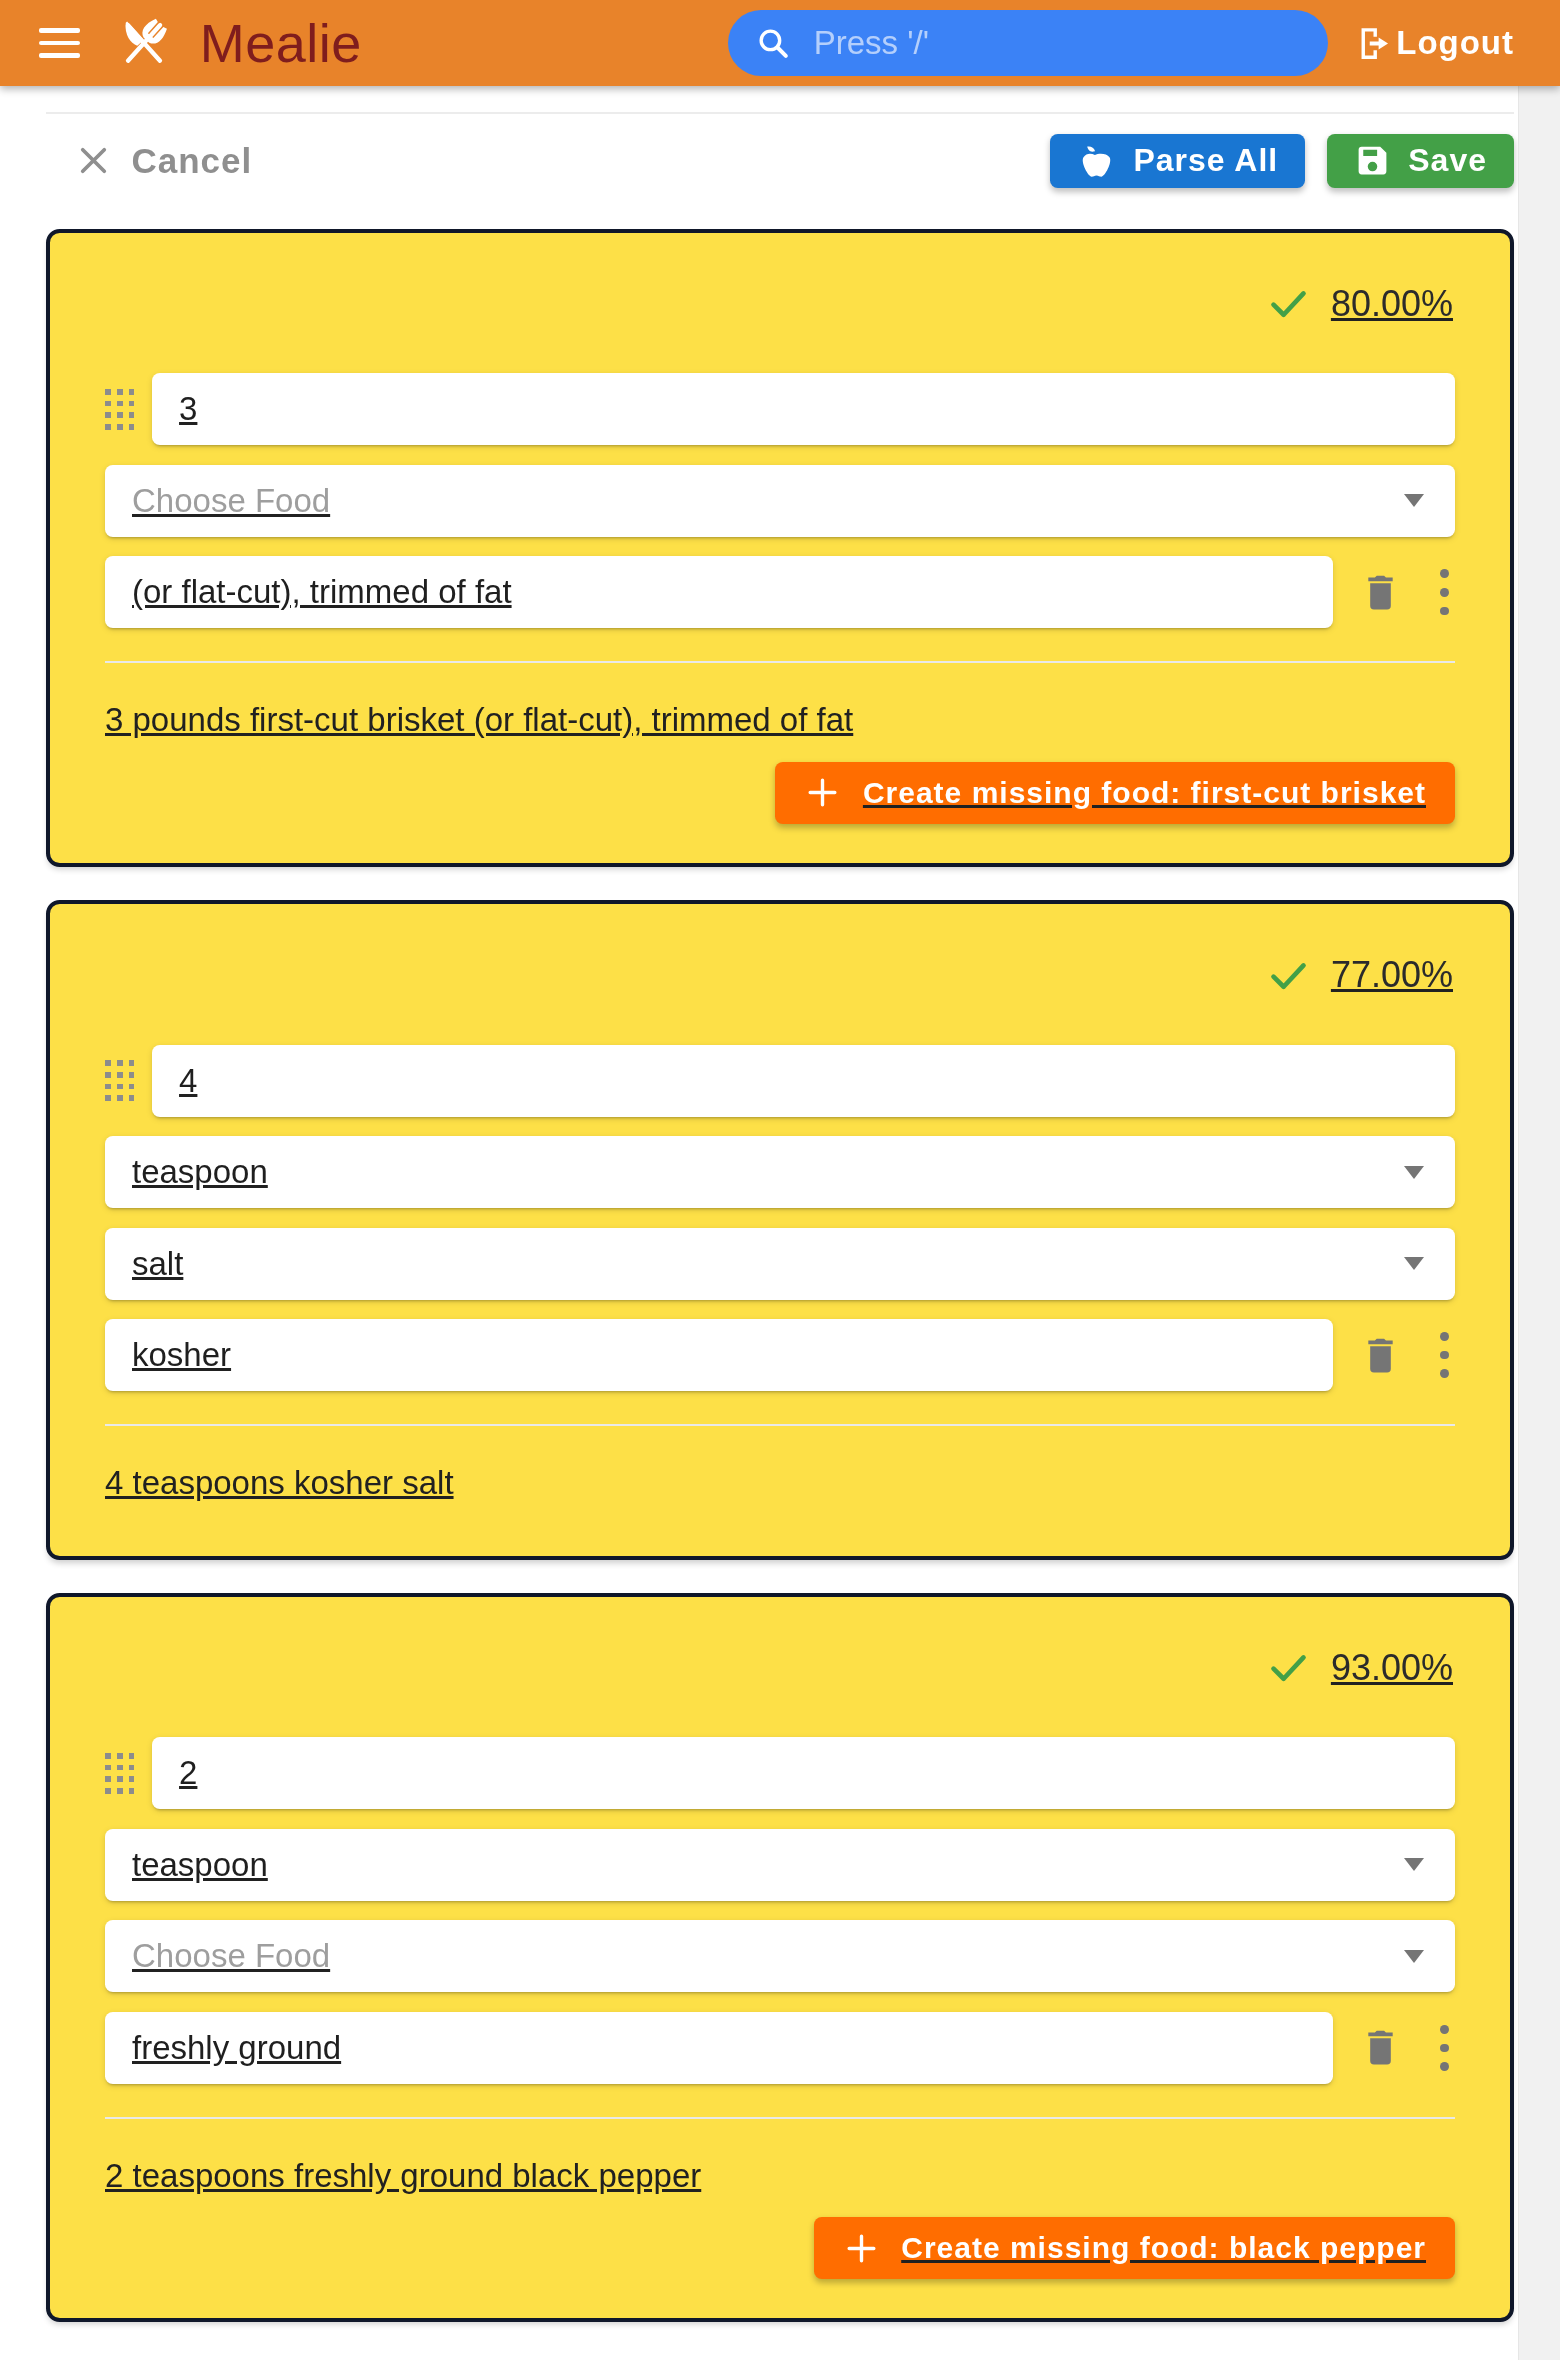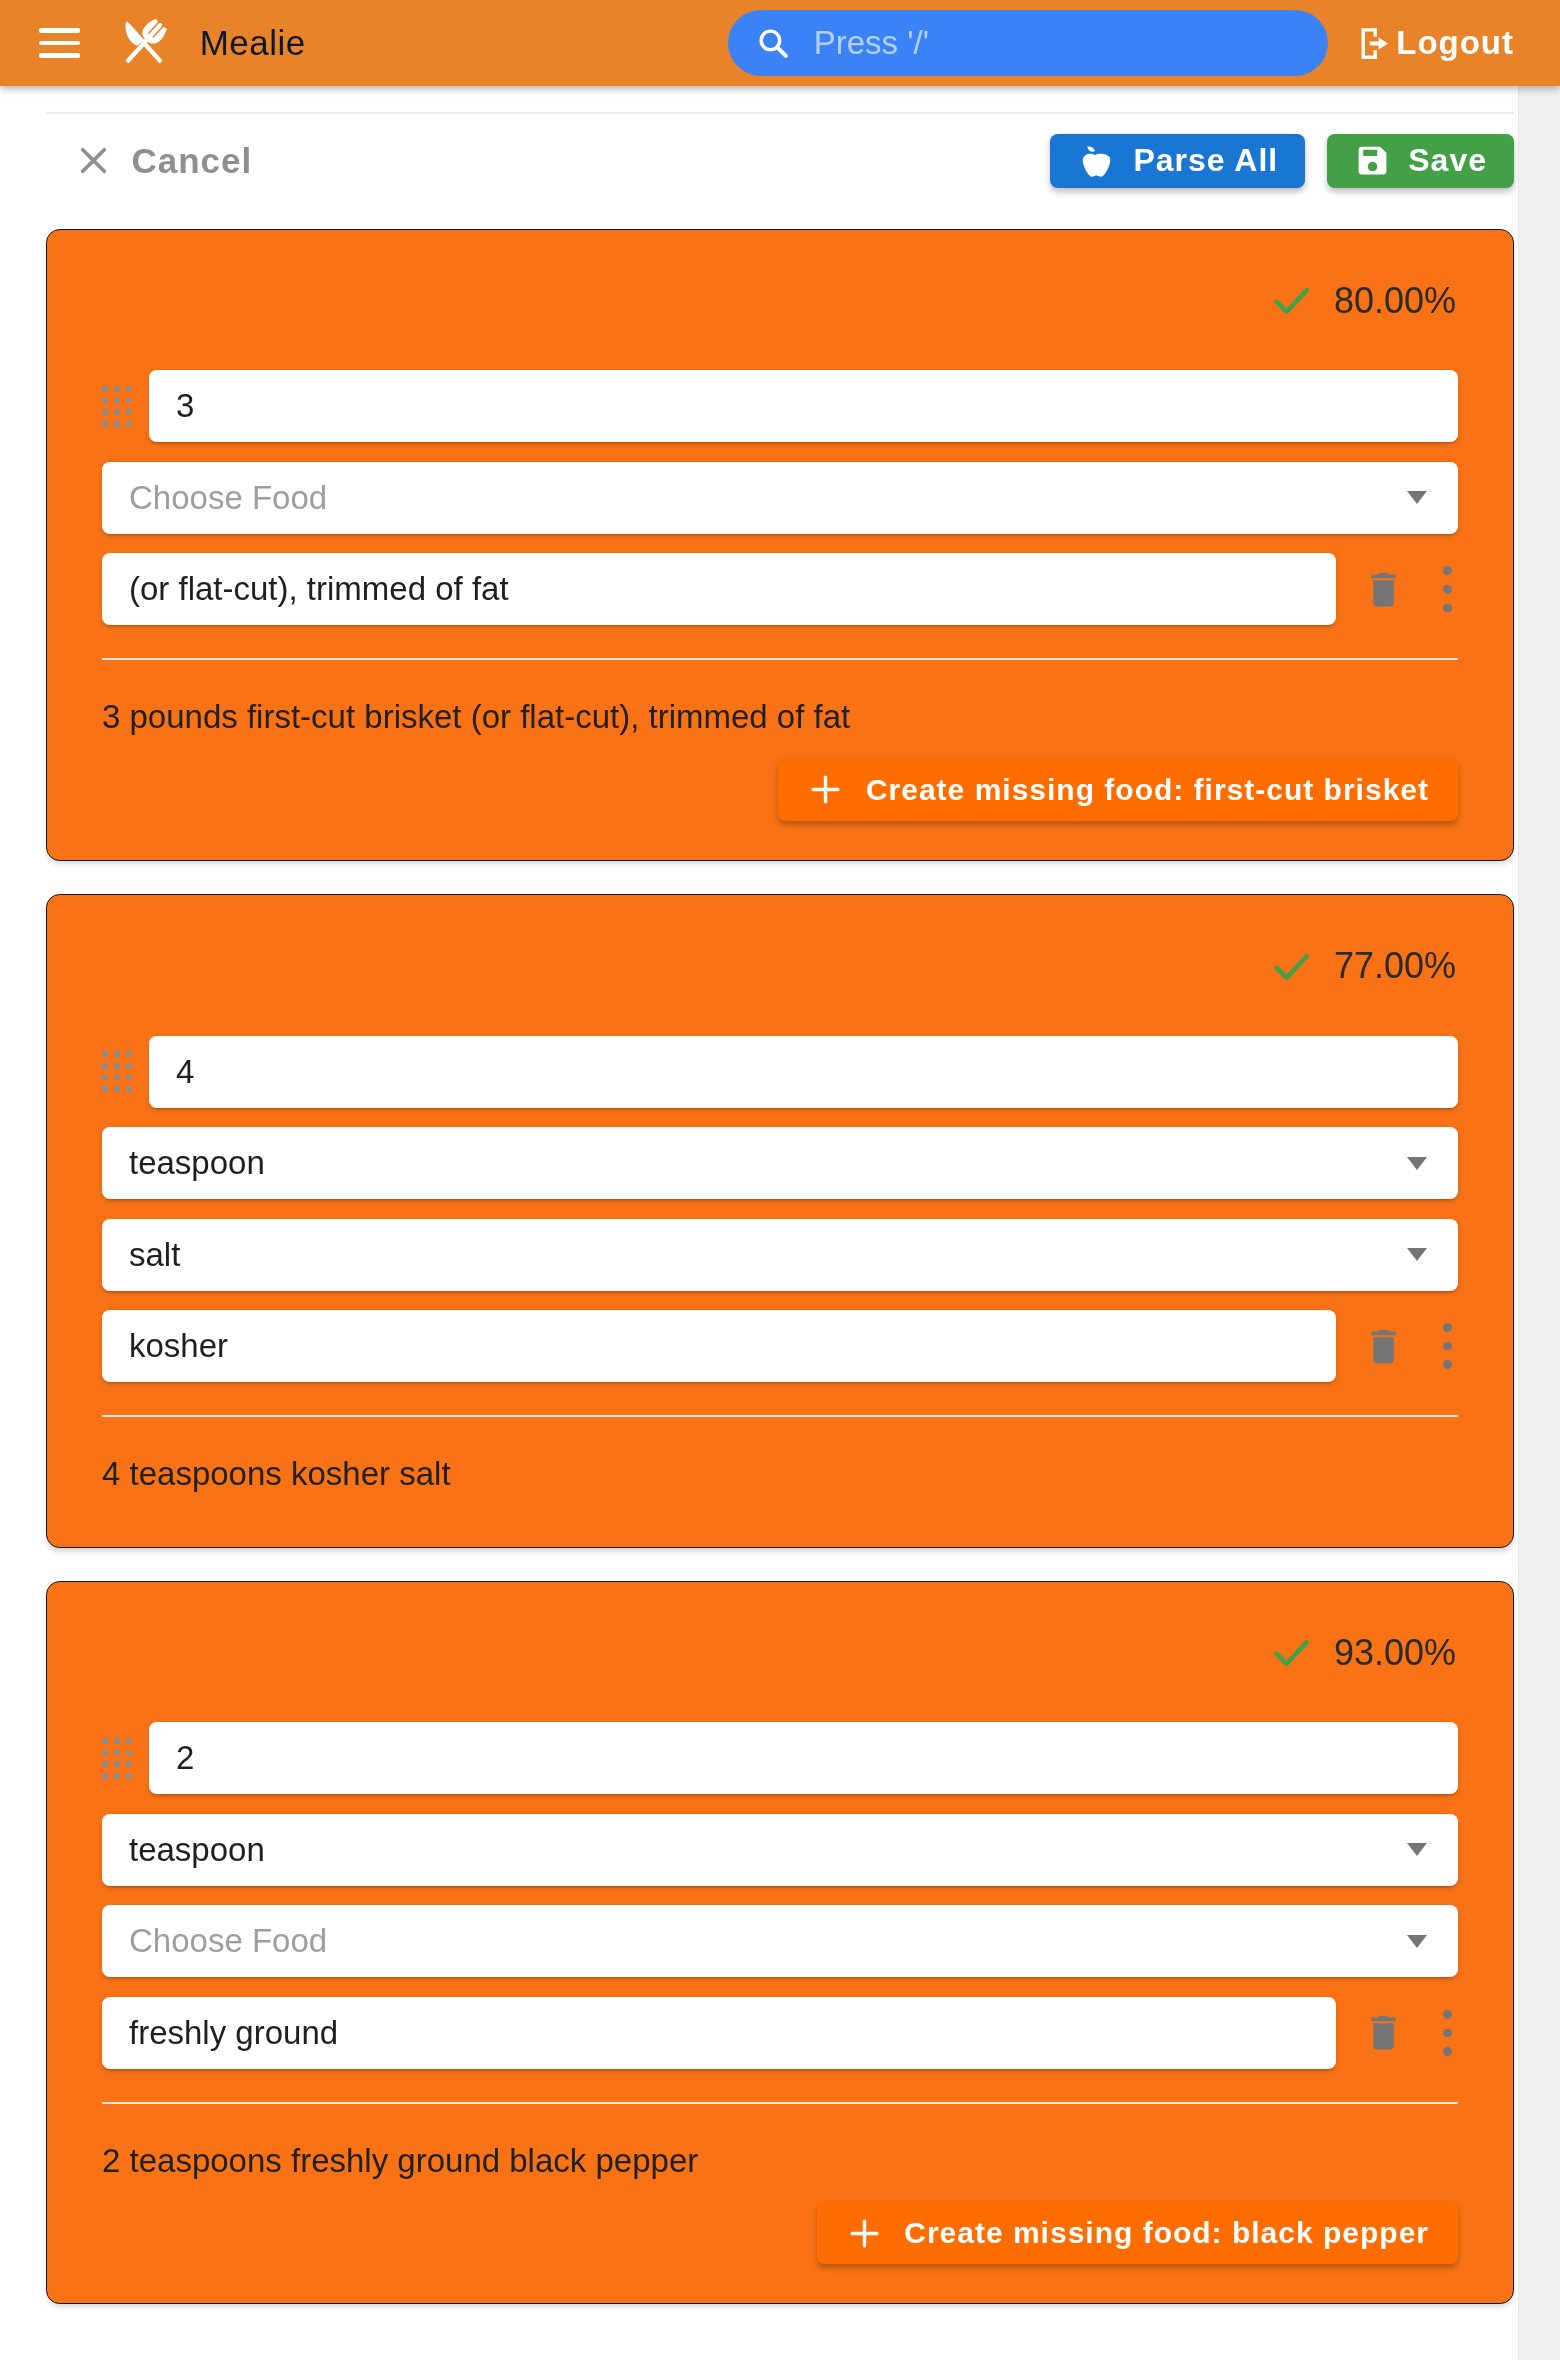--- a/index.html
+++ b/index.html
@@ -10,21 +10,21 @@
   
   .header{
     height:86px;background:#E8832A;display:flex;align-items:center;
     padding:0 46px 0 29px;box-shadow:0 2.9px 7.8px rgba(0,0,0,.30);
     position:relative;z-index:10;
   }
   .hamburger{width:41px;display:flex;flex-direction:column;gap:7.8px;margin:0 3.9px 0 9.8px;cursor:pointer;}
   .hamburger span{height:4.9px;background:#fff;border-radius:2px;}
   .brand{display:flex;align-items:center;gap:25px;margin-left:29px;cursor:pointer;}
   .brand svg{width:62px;height:62px;display:block;}
-  .app-title{color:#0f172a;font-size:35px;letter-spacing:0.5px;}
+  .app-title{color:#7f1d1d;font-size:54px;letter-spacing:0.5px;}
   .search{
     margin-left:auto;width:546px;height:66px;background:#3b82f6;border-radius:33px;
     display:flex;align-items:center;padding:0 27px;gap:19.5px;
   }
   .search svg{width:37px;height:37px;flex:none;}
   .search input{
     flex:1;border:none;outline:none;background:transparent;color:#fff;
     font-family:inherit;font-size:33px;
   }
   .search input::placeholder{color:rgba(255,255,255,.62);}
@@ -37,22 +37,22 @@
   .cancel{display:flex;align-items:center;gap:19.5px;color:#8F8F8F;font-size:35px;
     font-weight:700;letter-spacing:1px;margin-left:29px;cursor:pointer;}
   .cancel svg{width:37px;height:37px;}
   .btn{display:flex;align-items:center;gap:17.6px;height:54px;border-radius:7.8px;color:#fff;
     font-weight:700;font-size:32px;letter-spacing:1px;padding:0 27px;
     box-shadow:0 3.9px 5.9px rgba(0,0,0,.25);cursor:pointer;white-space:nowrap;}
   .btn svg{flex:none;}
   .btn-parse{background:#1976D2;margin-left:auto;}
   .btn-save{background:#43A047;margin-left:21.5px;}
   
-  .card{margin:33px 46px 0;border:1px solid #0f172a;border-radius:13.7px;background:#f97316;
-    padding:35px 55px 39px;box-shadow:0 4.9px 6.8px -2.9px rgba(0,0,0,.20);}
+  .card{margin:33px 46px 0;border:4px solid #0f172a;border-radius:13.7px;background:#fde047;
+    padding:35px 55px 39px;box-shadow:0 4.9px 6.8px -2.9px rgba(0,0,0,.20);text-decoration:underline;}
   .card:first-of-type{margin-top:33px;}
   .conf-row{display:flex;justify-content:flex-end;align-items:center;gap:19.5px;margin:13.7px 2px 47px 0;}
   .conf-row svg{width:45px;height:45px;}
   .conf-text{font-size:36px;color:#2b2b2b;}
   .qty-row{display:flex;align-items:center;gap:17.6px;margin-bottom:19.5px;}
   .handle{display:grid;grid-template-columns:repeat(3,5.9px);grid-auto-rows:5.9px;gap:5.9px;flex:none;cursor:grab;}
   .handle i{background:#8C8C8C;}
   .field{
     flex:1;height:72px;background:#fff;border-radius:7.8px;min-width:0;
     box-shadow:0 2.9px 2.9px -2px rgba(0,0,0,.25),0 2px 6.8px rgba(0,0,0,.13);

